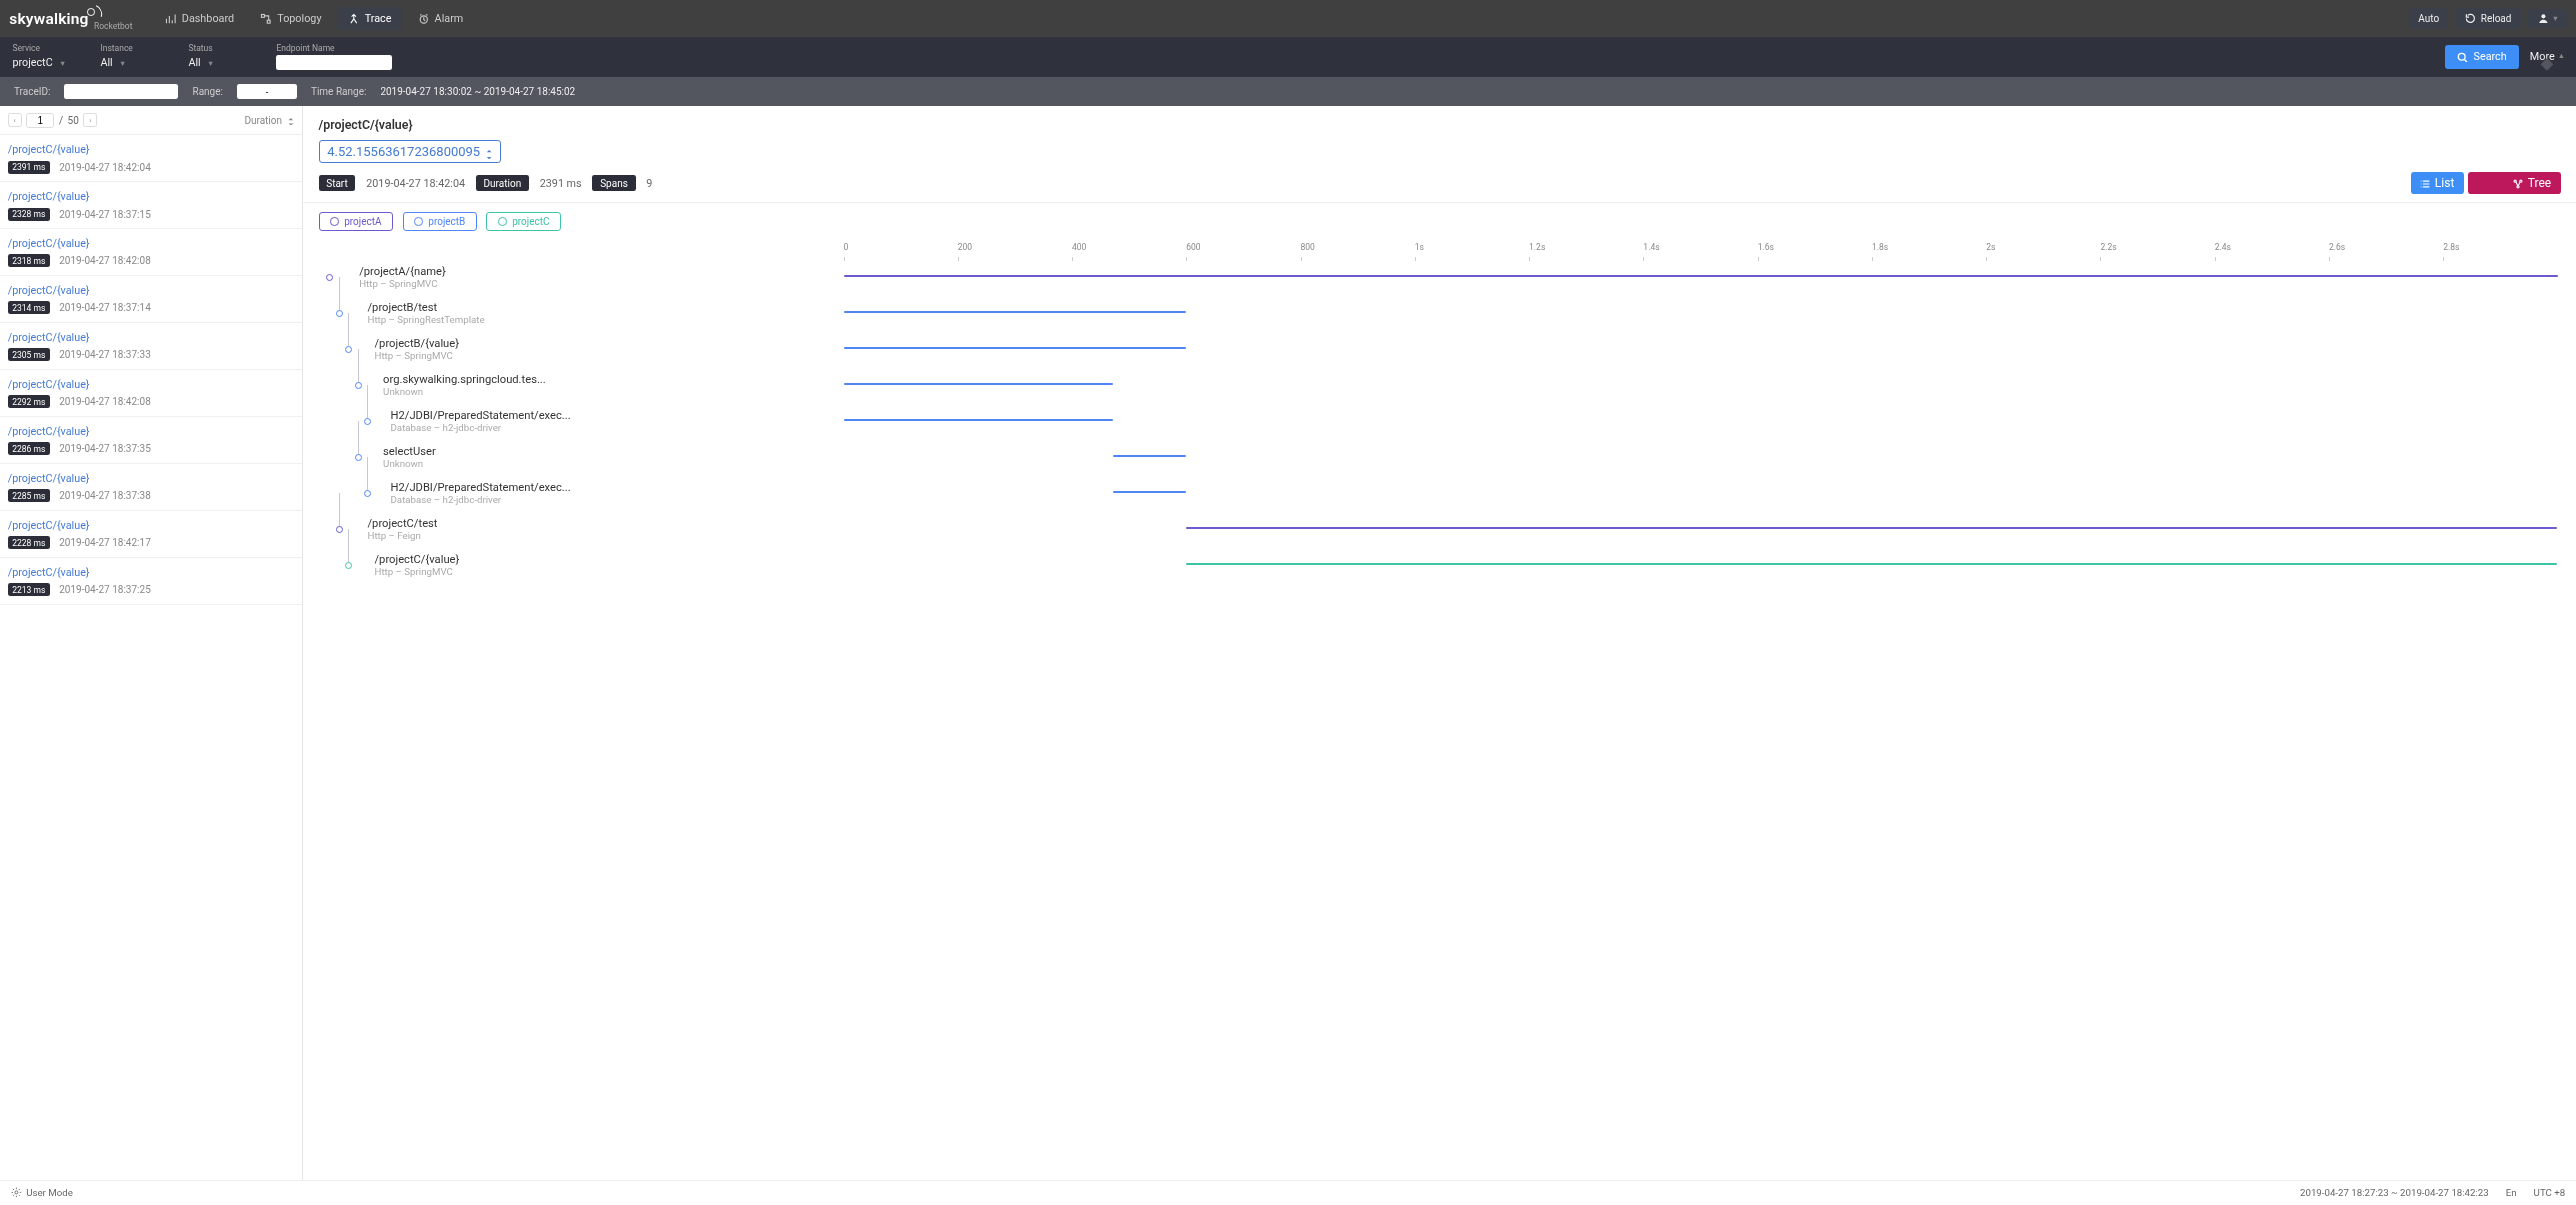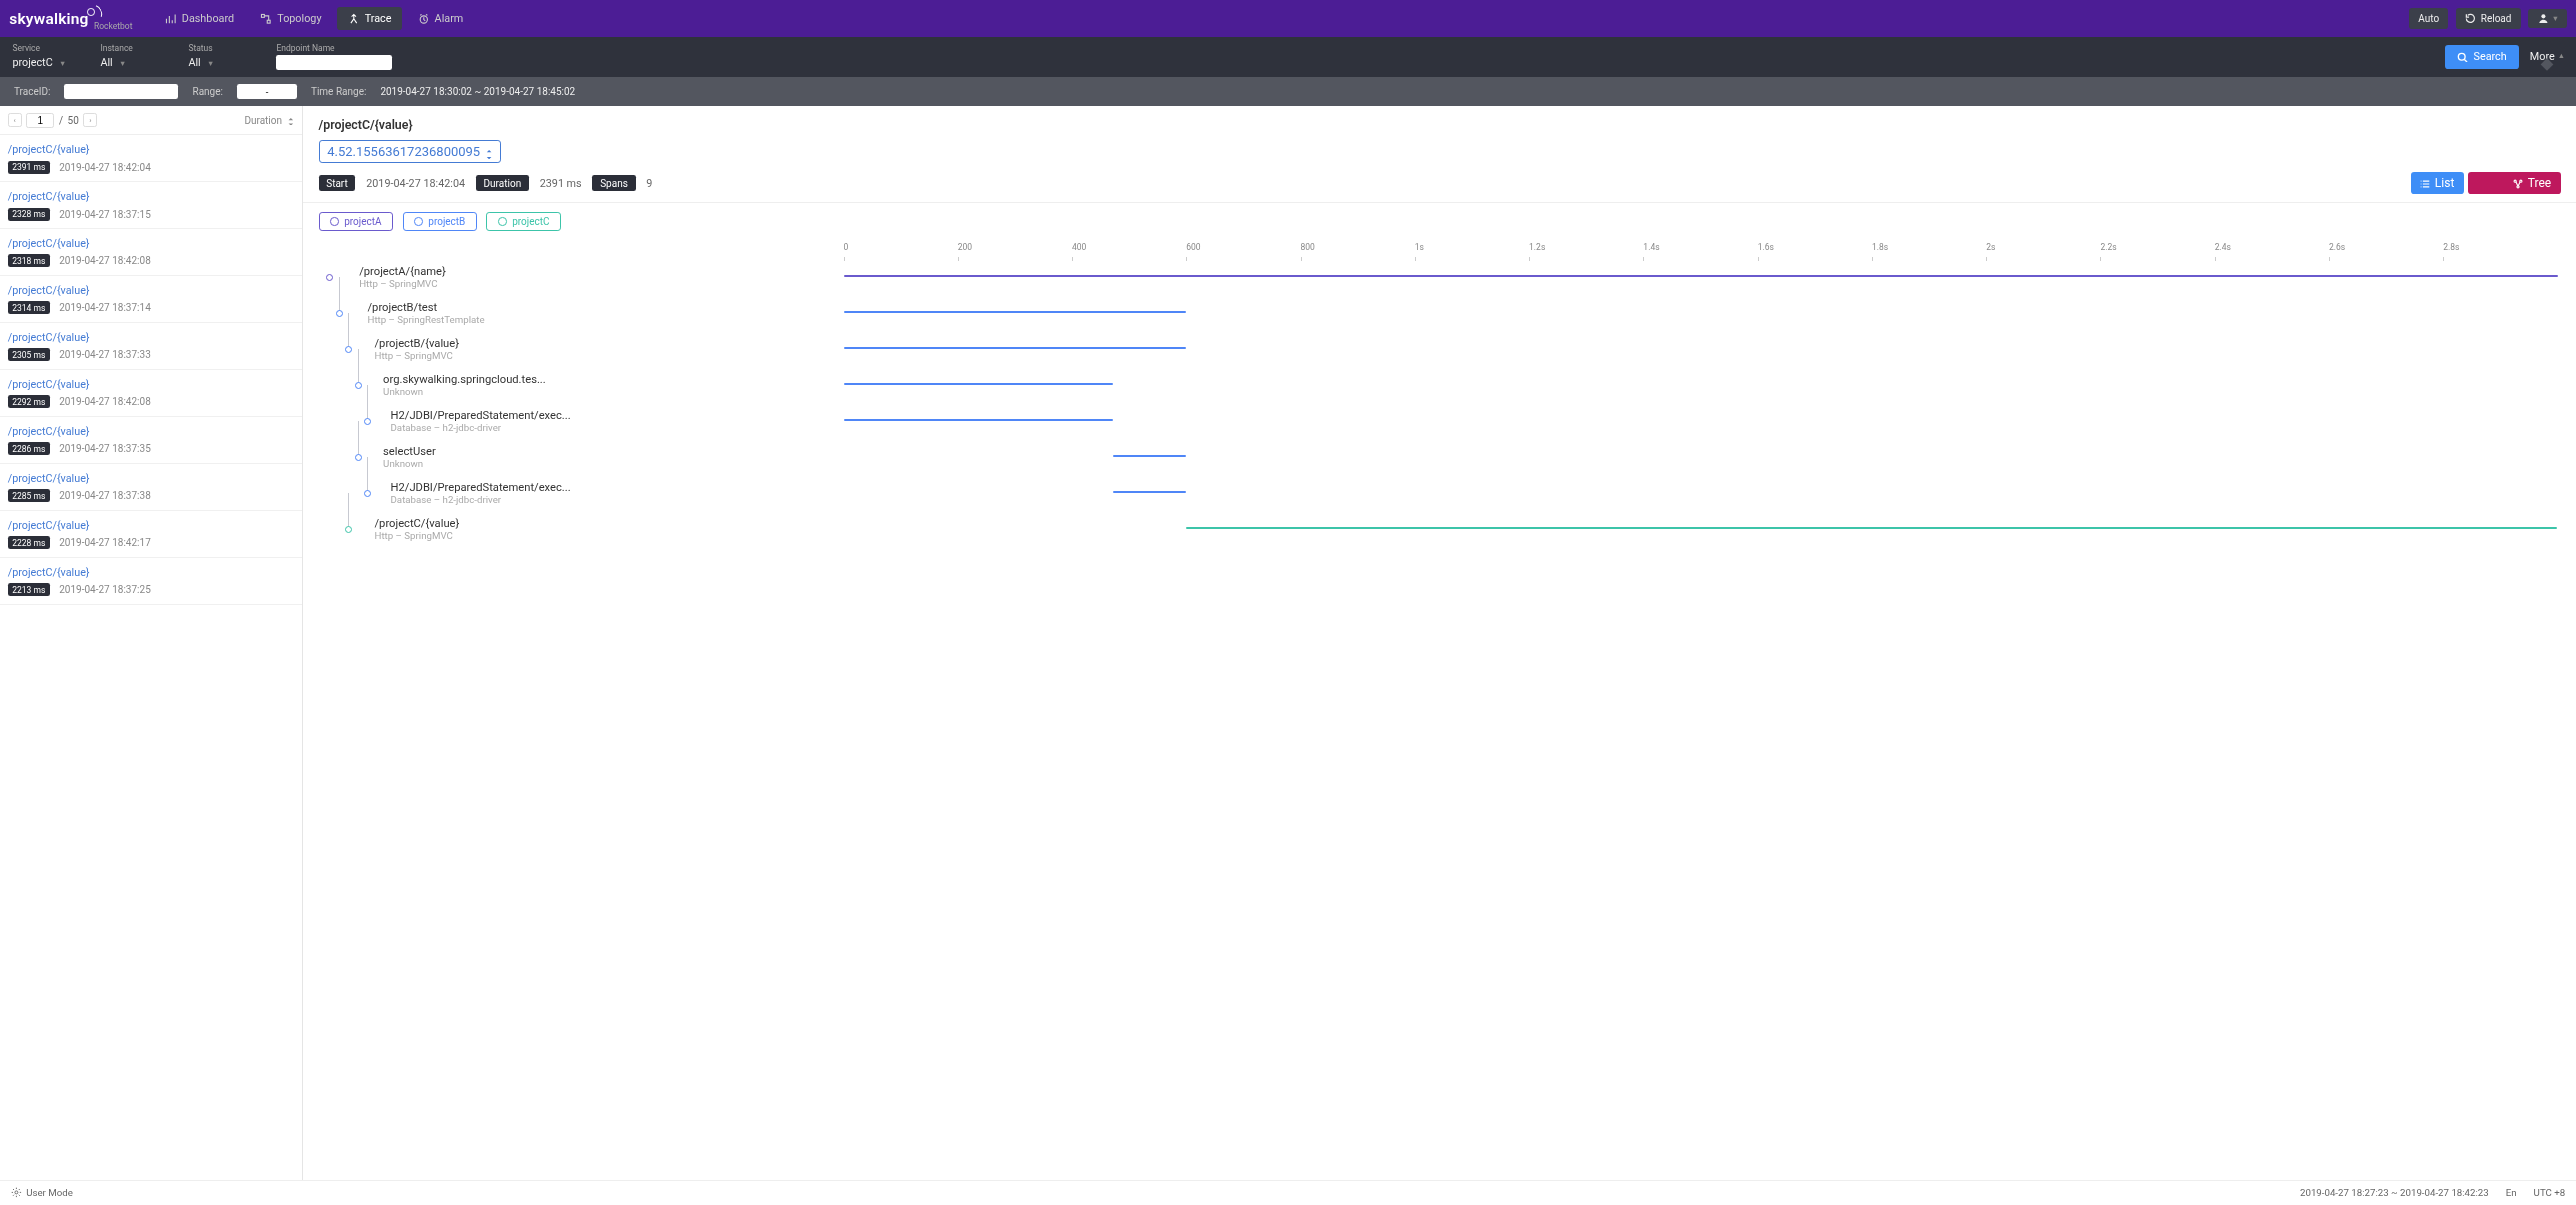--- a/index.html
+++ b/index.html
@@ -6,21 +6,21 @@
   body {
     font-family: -apple-system, BlinkMacSystemFont, "Segoe UI", Roboto, "Helvetica Neue", Arial, sans-serif;
     font-size: 10px;
     color: #333;
     background: #fff;
     overflow: hidden;
   }
 
   
   .topnav {
-    background: #4c1d95;
+    background: #404040;
     color: #ddd;
     display: flex;
     align-items: center;
     height: 37px;
     padding: 0 9.3px;
     text-align: right;
   }
   .logo { display: flex; align-items: baseline; margin-right: 18.5px; }
   .logo-main { font-size: 15.5px; font-weight: 600; color: #fff; letter-spacing: 0.2px; }
   .logo-sub { font-size: 8.5px; color: #aaa; margin-left: -0.8px; position: relative; top: 1.5px; }
@@ -594,20 +594,33 @@
                 <span class="span-name">H2/JDBI/PreparedStatement/exec...</span>
                 <span class="span-layer">Database – h2-jdbc-driver</span>
               </div>
               <div class="tree-line-v" style="left: 48px; top: -18px; height: 34px;"></div>
             </div>
             <div class="span-bars">
               <div class="span-bar" style="left:15.714285714285714%; width:4.285714285714286%; background:#4f86f7;"></div>
             </div>
           </div>
           <div class="span-row">
+            <div class="span-tree" style="padding-left: 17px;">
+              <span class="node-dot" style="border-color:#6a5acd"></span>
+              <div class="span-label" style="margin-left:25px">
+                <span class="span-name">/projectC/test</span>
+                <span class="span-layer">Http – Feign</span>
+              </div>
+              <div class="tree-line-v" style="left: 20px; top: -18px; height: 34px;"></div>
+            </div>
+            <div class="span-bars">
+              <div class="span-bar" style="left:20%; width:80%; background:#6a5acd;"></div>
+            </div>
+          </div>
+          <div class="span-row">
             <div class="span-tree" style="padding-left: 26px;">
               <span class="node-dot" style="border-color:#3cc4a9"></span>
               <div class="span-label" style="margin-left:23px">
                 <span class="span-name">/projectC/{value}</span>
                 <span class="span-layer">Http – SpringMVC</span>
               </div>
               <div class="tree-line-v" style="left: 29px; top: -18px; height: 34px;"></div>
             </div>
             <div class="span-bars">
               <div class="span-bar" style="left:20%; width:80%; background:#3cc4a9;"></div>

